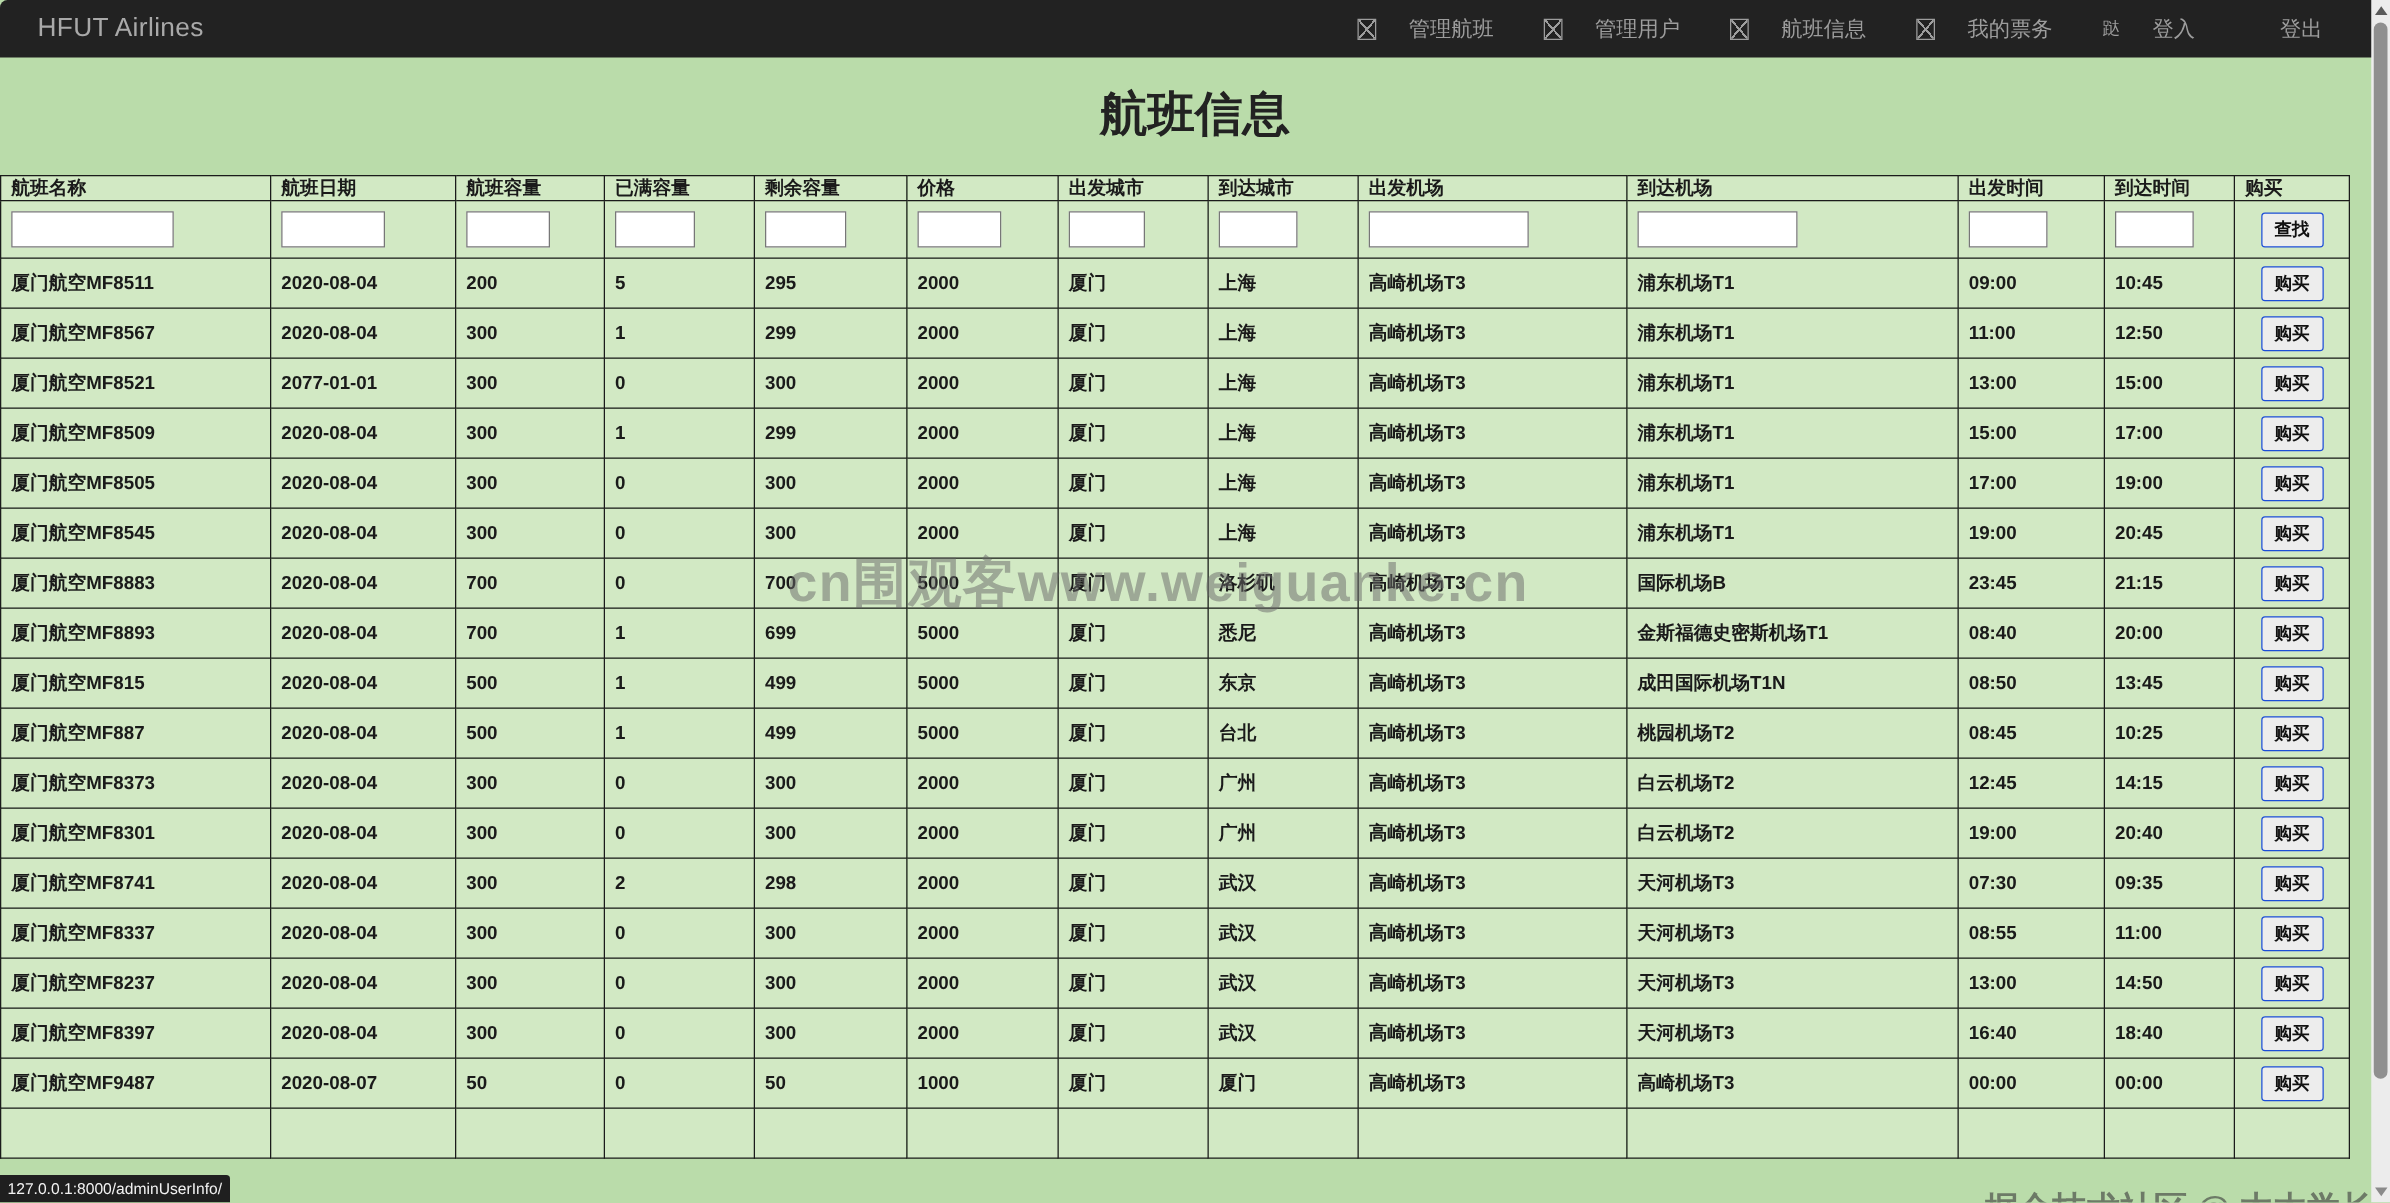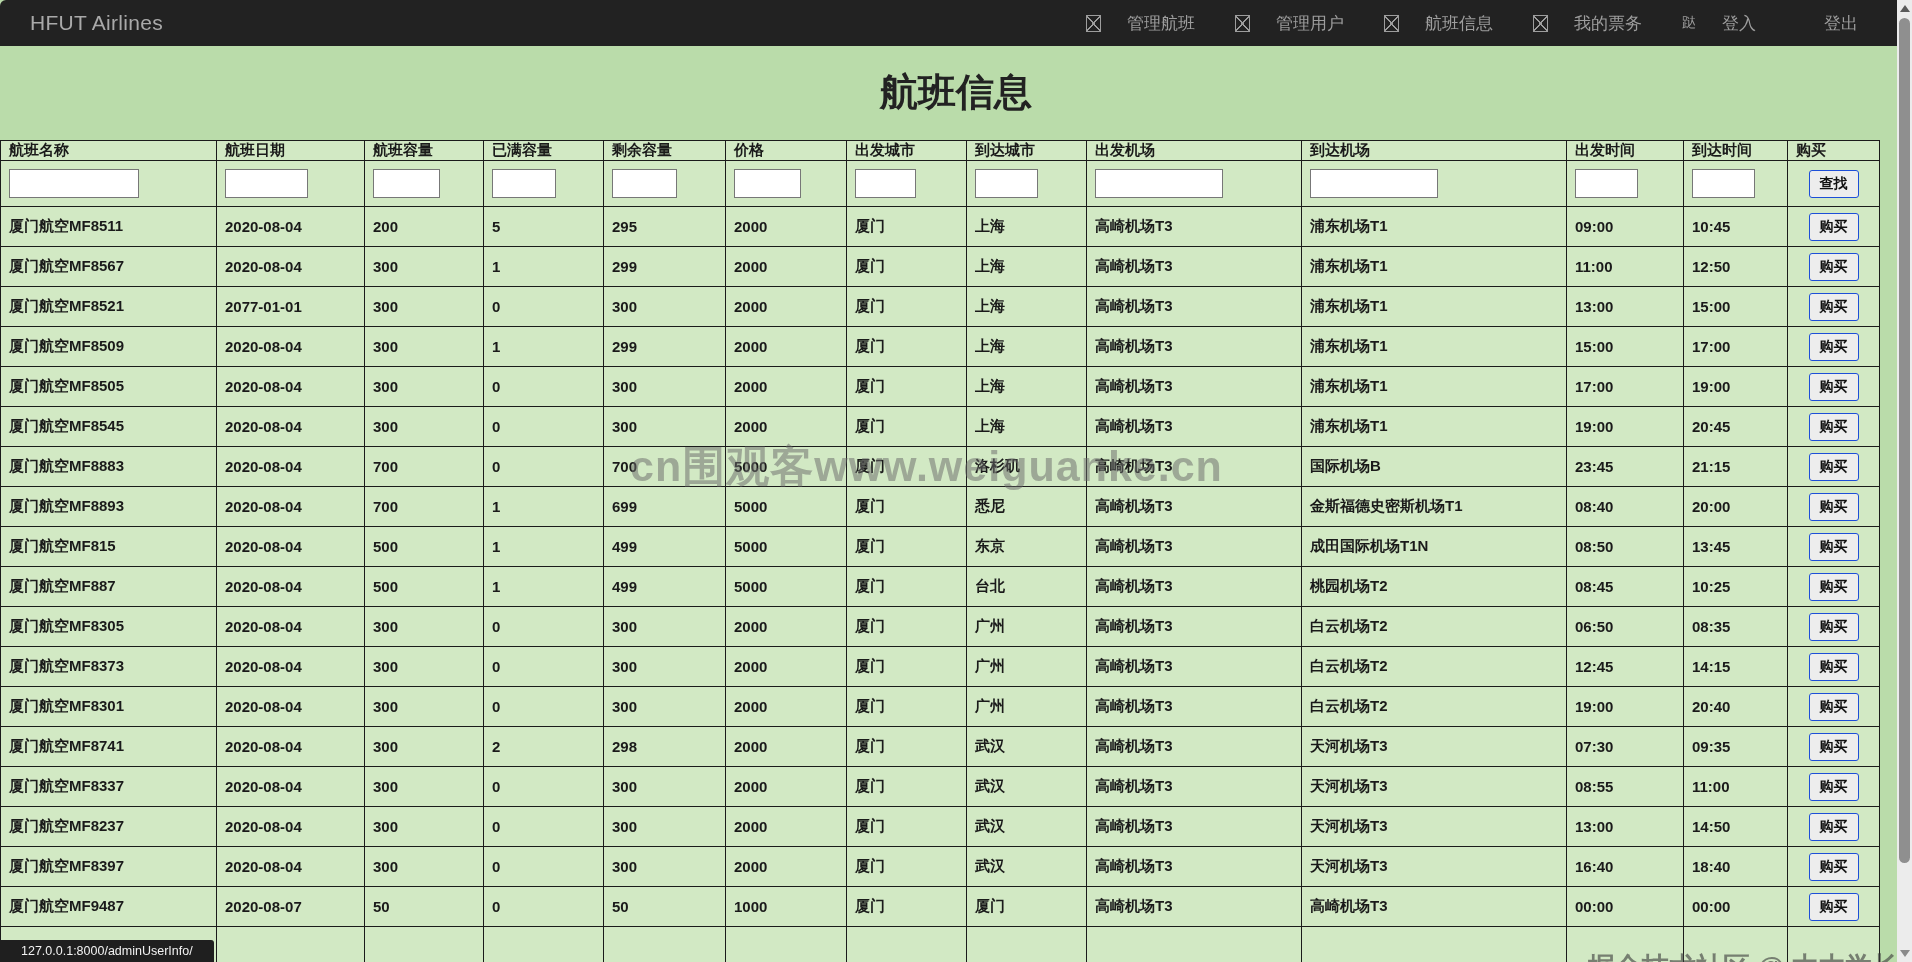--- a/index.html
+++ b/index.html
@@ -76,21 +76,21 @@
   .watermark-corner {
     position:absolute; left:1588px; top:903px; z-index:5;
     font-size:27px; font-weight:700;
     color:rgba(62,62,62,.62); white-space:nowrap; pointer-events:none;margin-top:46px;
   }
 
   
   .status-tooltip {
     position:absolute; left:0; bottom:0; z-index:10;
     background:#1f1f1f; color:#f2f2f2; font-size:12.5px;
-    padding:4px 21px; border-radius:0 3px 0 0; white-space:nowrap;
+    padding:4px 6px; border-radius:0 3px 0 0; white-space:nowrap;
   }
 
   
   .scrollbar {
     position:absolute; top:0; right:0; width:15px; height:962px;
     background:#ececec; z-index:6;
   }
   .scroll-arrow { position:absolute; left:0; width:15px; height:15px; display:flex; align-items:center; justify-content:center; }
   .scroll-arrow.up { top:1px; }
   .scroll-arrow.down { bottom:1px; }
@@ -328,35 +328,20 @@
         <td>5000</td>
         <td>厦门</td>
         <td>台北</td>
         <td>高崎机场T3</td>
         <td>桃园机场T2</td>
         <td>08:45</td>
         <td>10:25</td>
         <td><button class="btn">购买</button></td>
       </tr>
       <tr>
-        <td>厦门航空MF8305</td>
-        <td>2020-08-04</td>
-        <td>300</td>
-        <td>0</td>
-        <td>300</td>
-        <td>2000</td>
-        <td>厦门</td>
-        <td>广州</td>
-        <td>高崎机场T3</td>
-        <td>白云机场T2</td>
-        <td>06:50</td>
-        <td>08:35</td>
-        <td><button class="btn">购买</button></td>
-      </tr>
-      <tr>
         <td>厦门航空MF8373</td>
         <td>2020-08-04</td>
         <td>300</td>
         <td>0</td>
         <td>300</td>
         <td>2000</td>
         <td>厦门</td>
         <td>广州</td>
         <td>高崎机场T3</td>
         <td>白云机场T2</td>

